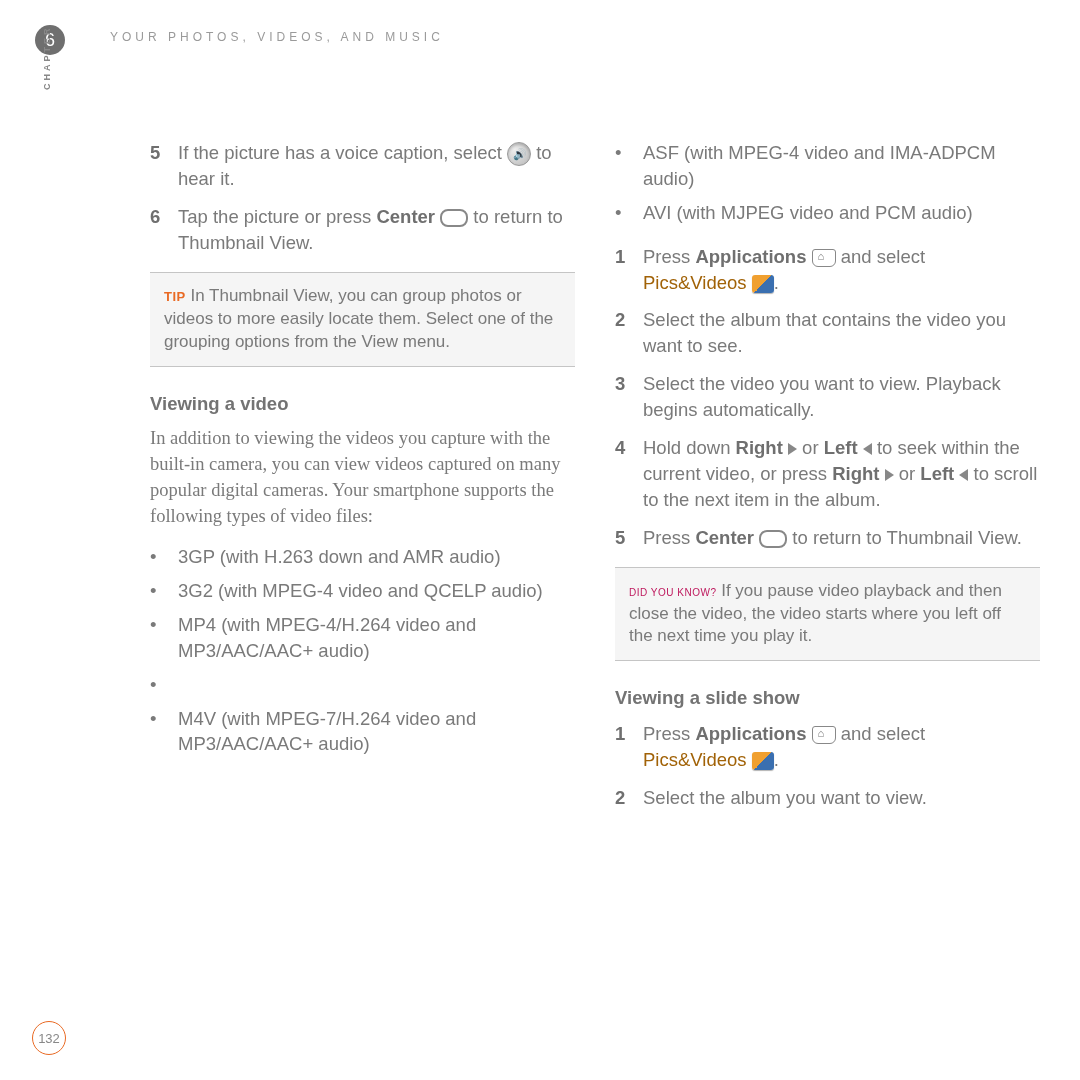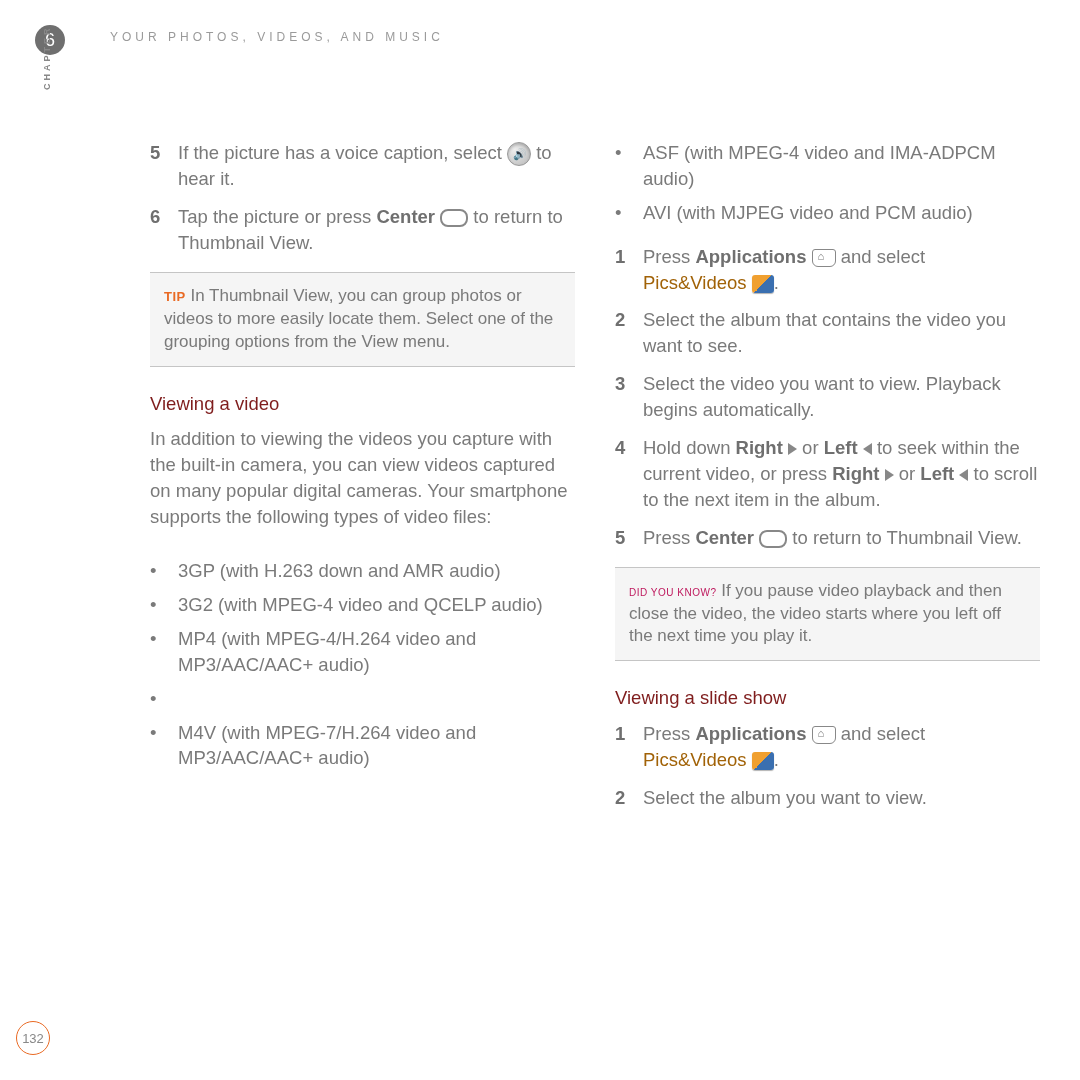--- a/index.html
+++ b/index.html
@@ -99,22 +99,22 @@
     font-size: 13px;
     letter-spacing: 0.5px;
   }
   .dyk-label {
     color: #be185d;
     font-weight: 400;
     font-size: 10px;
     letter-spacing: 0.5px;
   }
   .section-h {
-    font-weight: 400;
-    color: #7f1d1d;
+    font-weight: 700;
+    color: #737373;
     margin: 2px 0 10px 0;
   }
   .orange-bold {
     font-weight: 400;
     color: #a16207;
   }
   .icon-inline {
     display: inline-block;
     vertical-align: middle;
   }
@@ -182,21 +182,21 @@
     width: 0;
     height: 0;
     border-top: 6px solid transparent;
     border-bottom: 6px solid transparent;
     border-right: 9px solid #888;
     vertical-align: middle;
   }
   .page-num {
     position: absolute;
     bottom: 25px;
-    left: 16px;
+    left: 32px;
     width: 32px;
     height: 32px;
     border: 1.5px solid #e96a24;
     border-radius: 50%;
     display: flex;
     align-items: center;
     justify-content: center;
     font-size: 13px;
     color: #888;
   }
@@ -230,21 +230,21 @@
         <span class="icon-center"></span>
         <span> to return to Thumbnail View.</span>
       </div>
     </div>
 
     <div class="tip-box">
       <span class="tip-label">TIP</span><span> In Thumbnail View, you can group photos or videos to more easily locate them. Select one of the grouping options from the View menu.</span>
     </div>
 
     <div class="section-h">Viewing a video</div>
-    <div style="margin-bottom:28px;">In addition to viewing the videos you capture with the built-in camera, you can view videos captured on many popular digital cameras. Your smartphone supports the following types of video files:</div>
+    <div style="margin-bottom:14px;font-family:Liberation Serif, serif;">In addition to viewing the videos you capture with the built-in camera, you can view videos captured on many popular digital cameras. Your smartphone supports the following types of video files:</div>
 
     <div class="bul-item">
         <div class="bul-dot">•</div>
         <div>3GP (with H.263 down and AMR audio)</div>
       </div>
     <div class="bul-item">
         <div class="bul-dot">•</div>
         <div>3G2 (with MPEG-4 video and QCELP audio)</div>
       </div>
     <div class="bul-item">

